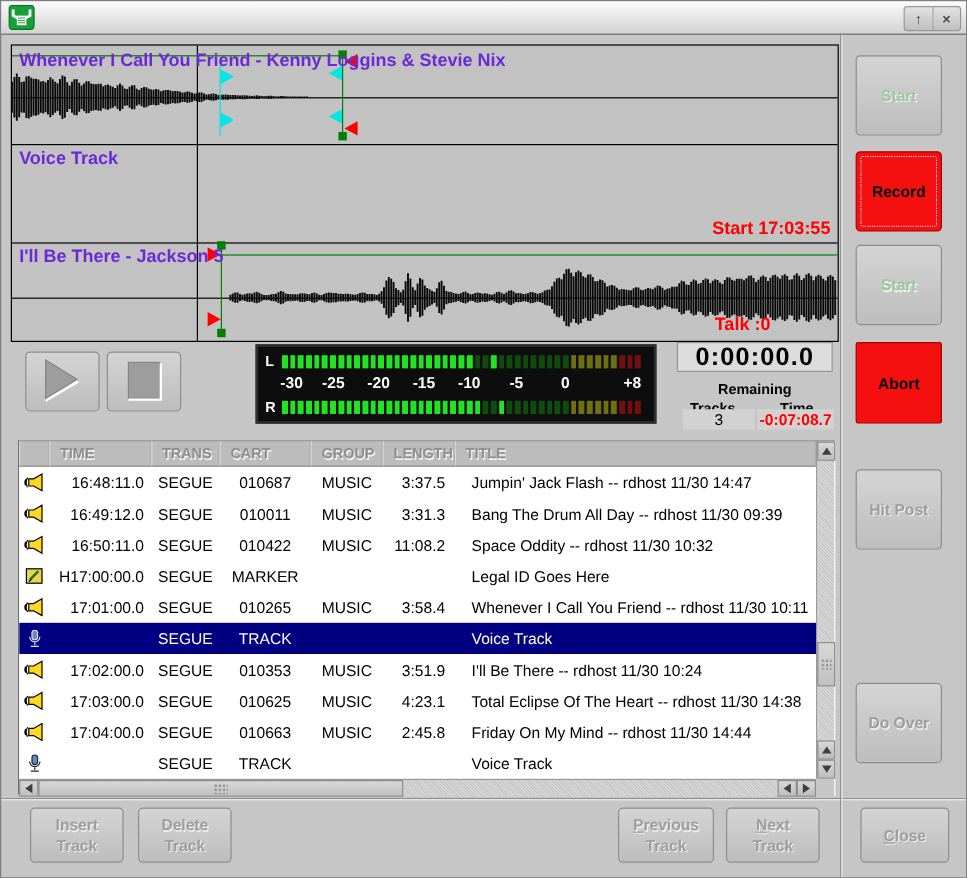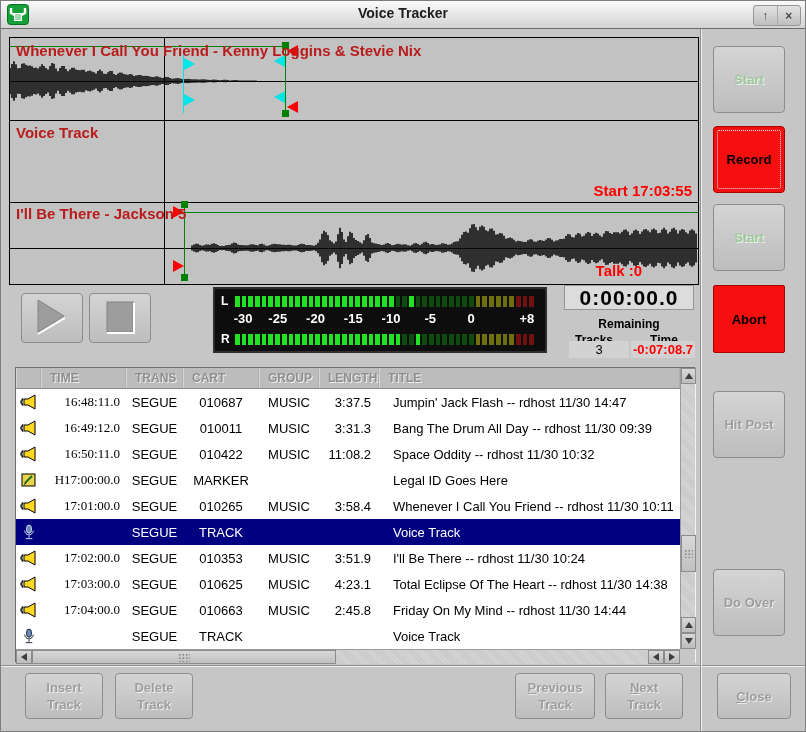--- a/index.html
+++ b/index.html
@@ -15,21 +15,21 @@
     background:linear-gradient(#e2e2e2,#bfbfbf);border:1px solid #979797;border-radius:3px;}
   .tb-btn{width:50%;display:flex;align-items:center;justify-content:center;
     font-size:12px;font-weight:bold;color:#4a4a4a;}
   .tb-btn:first-child{border-right:1px solid #a8a8a8;}
   
   .tracks{position:absolute;left:8px;top:36px;width:688px;height:246px;background:#c2c2c2;
     border:1px solid #000;box-sizing:content-box;}
   .hl{position:absolute;background:#000;height:1px;left:0;width:688px;}
   .vl-div{position:absolute;background:#000;width:1px;top:0;height:246px;left:154px;}
   .wave-svg{position:absolute;left:0;top:0;}
-  .trk-title{position:absolute;color:#b91c1c;font-weight:bold;font-size:15px;white-space:nowrap;}
+  .trk-title{position:absolute;color:#6d28d9;font-weight:bold;font-size:15px;white-space:nowrap;}
   .trk-overlay{position:absolute;color:#ff0000;font-weight:bold;font-size:15px;white-space:nowrap;}
   .gline{position:absolute;background:#008000;}
   .gsq{position:absolute;width:7px;height:7px;background:#008000;}
   .cyline{position:absolute;background:#00e5e5;width:1px;}
   .tri{position:absolute;width:0;height:0;}
   .tri-right-red{border-top:6px solid transparent;border-bottom:6px solid transparent;border-left:11px solid #ff0000;}
   .tri-left-red{border-top:6px solid transparent;border-bottom:6px solid transparent;border-right:11px solid #ff0000;}
   .tri-right-cy{border-top:6px solid transparent;border-bottom:6px solid transparent;border-left:11px solid #00e5e5;}
   .tri-left-cy{border-top:6px solid transparent;border-bottom:6px solid transparent;border-right:11px solid #00e5e5;}
   
@@ -66,21 +66,21 @@
   .phead .hc{color:#8f8f8f;font-weight:bold;font-size:12px;text-shadow:1px 1px 0 #efefef;
     display:flex;align-items:center;padding-left:8px;box-sizing:border-box;
     border-right:1px solid #aeaeae;border-left:1px solid #d6d6d6;}
   .c0{width:25px;flex:none;}.c1{width:85px;flex:none;}.c2{width:57px;flex:none;}
   .c3{width:76px;flex:none;}.c4{width:60px;flex:none;}.c5{width:60px;flex:none;}.c6{flex:1;min-width:0;}
   .rows{width:664px;height:261px;overflow:hidden;}
   .prow{display:flex;height:26px;align-items:center;font-size:13px;color:#000;background:#fff;}
   .prow.sel{background:#000080;color:#fff;}
   .cell{white-space:nowrap;overflow:hidden;box-sizing:border-box;}
   .cell.ic{display:flex;justify-content:center;}
-  .cell.ar{text-align:right;padding-right:6px;font-family:Liberation Serif, serif;}
+  .cell.ar{text-align:right;padding-right:6px;}
   .cell.ac{text-align:center;}
   .cell.al{padding-left:14px;}
   .cell.len{text-align:right;padding-right:8px;}
   
   .vscroll{position:absolute;right:0;top:0;width:15px;height:281px;
     background:repeating-linear-gradient(45deg,#d6d6d6 0 1px,#c8c8c8 1px 2px);border-left:1px solid #9a9a9a;box-sizing:border-box;}
   .hscroll{position:absolute;left:0;top:281px;width:664px;height:15px;
     background:repeating-linear-gradient(45deg,#d6d6d6 0 1px,#c8c8c8 1px 2px);border-top:1px solid #9a9a9a;box-sizing:border-box;}
   .corner{position:absolute;right:0;top:281px;width:15px;height:15px;background:#c6c6c6;}
   .sbtn{position:absolute;background:linear-gradient(#d8d8d8,#bdbdbd);border:1px solid #8d8d8d;
@@ -102,21 +102,20 @@
 
 <div class="win">
 
   <div class="titlebar">
     <svg class="tb-icon" viewBox="0 0 22 21">
       <rect x="0.5" y="0.5" width="21" height="20" rx="3" fill="#18a038" stroke="#0c6e24"></rect>
       <path d="M4 4 L4 9 Q11 14 18 9 L18 4" fill="none" stroke="#fff" stroke-width="2.4"></path>
       <rect x="7" y="9" width="8" height="8" fill="#fff"></rect>
       <path d="M8 11 h6 M8 13 h6 M8 15 h6" stroke="#18a038" stroke-width="0.8"></path>
     </svg>
-    <div class="tb-title">Voice Tracker</div>
     <div class="tb-btns">
       <div class="tb-btn">
           <span>↑</span>
         </div>
       <div class="tb-btn">
           <span>×</span>
         </div>
     </div>
   </div>
 

